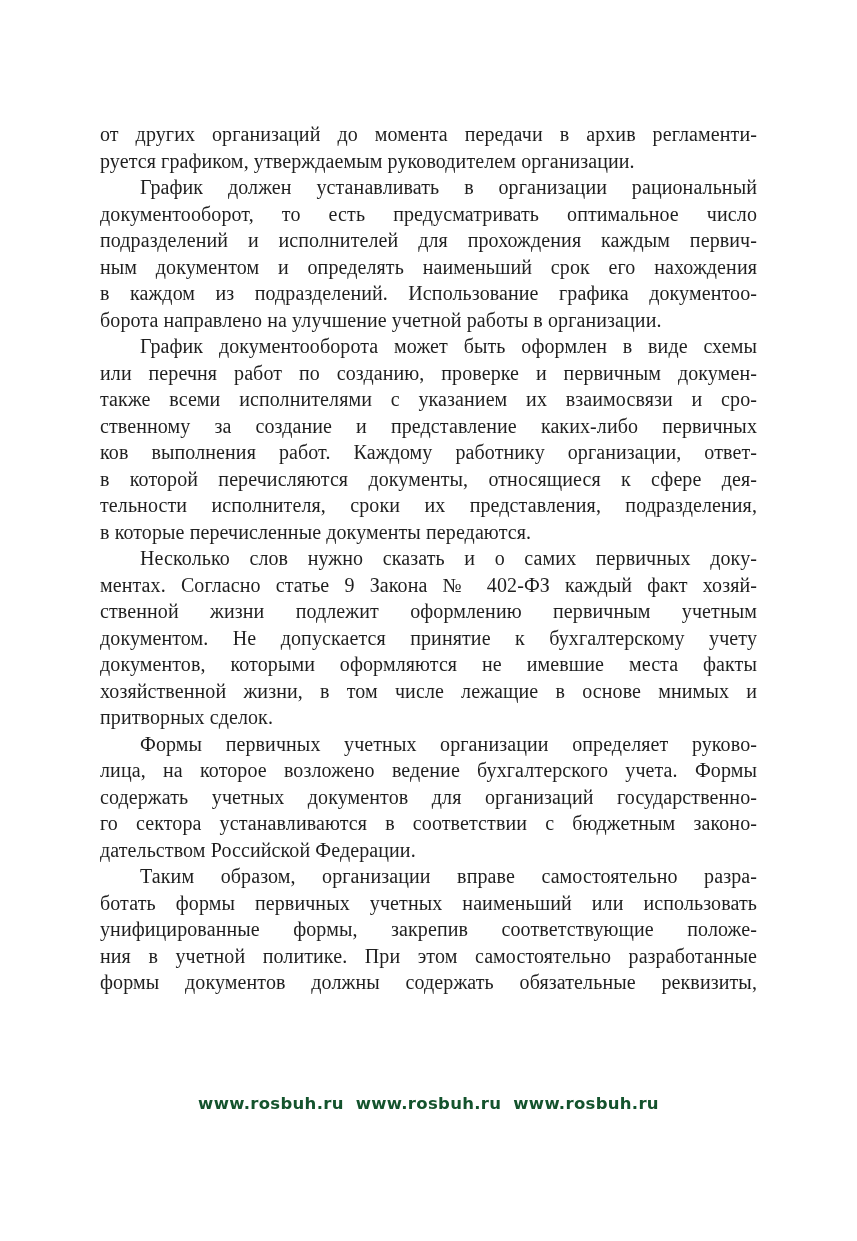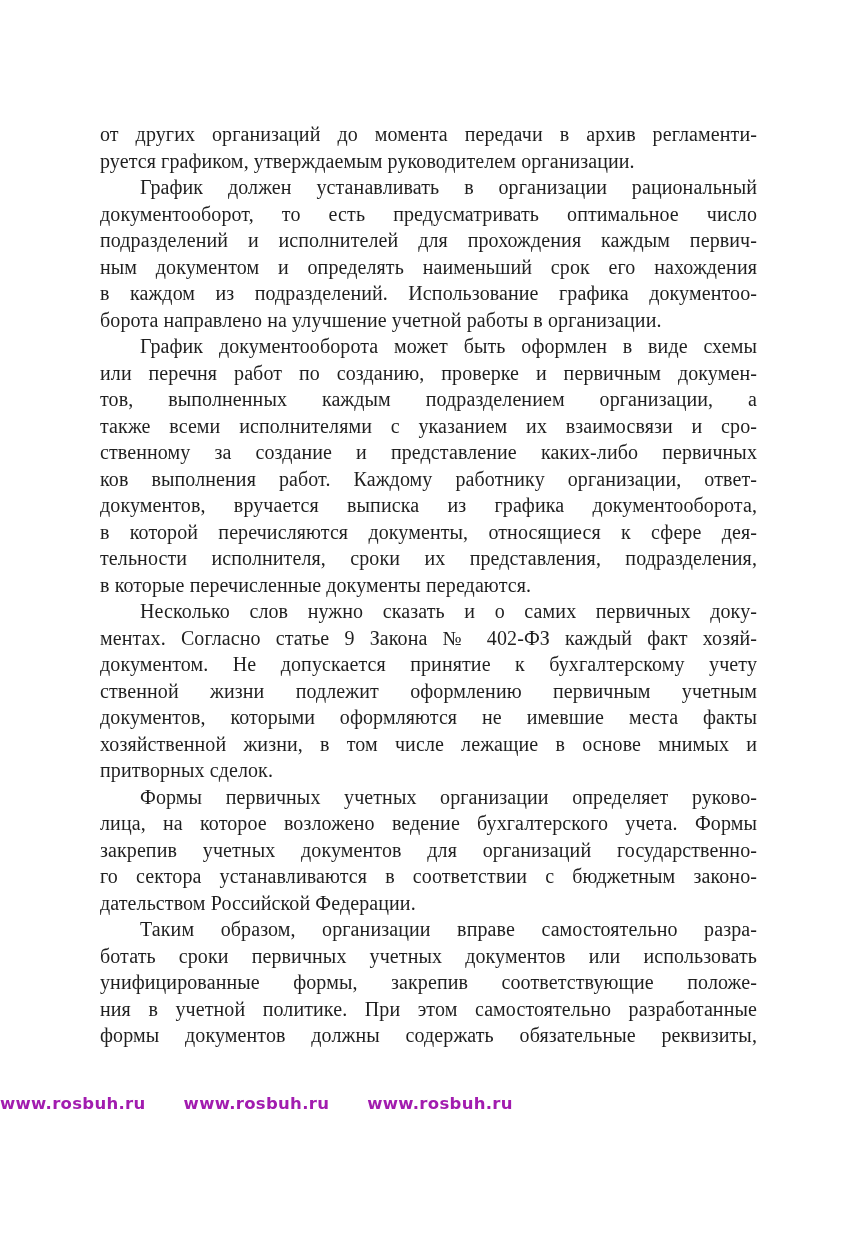--- a/index.html
+++ b/index.html
@@ -45,25 +45,26 @@
   }
   .line.indent {
     padding-left: 40px;
   }
   .footer {
     position: absolute;
     left: 0;
     top: 1094px;
     width: 857px;
     display: flex;
-    gap: 38px;
+    justify-content: center;
+    gap: 12px;
     font-family: "DejaVu Sans", "Liberation Sans", sans-serif;
     font-weight: bold;
     font-size: 16.5px;
-    color: #a21caf;
+    color: #14532d;
     letter-spacing: 0.3px;
   }
 </style>
 </head>
 <body>
 
 <div class="page">
   <main class="text-block" id="text-block">
       <p class="para">
         <span class="line">от других организаций до момента передачи в архив регламенти-</span>
@@ -73,48 +74,46 @@
         <span class="line indent">График должен устанавливать в организации рациональный</span>
         <span class="line">документооборот, то есть предусматривать оптимальное число</span>
         <span class="line">подразделений и исполнителей для прохождения каждым первич-</span>
         <span class="line">ным документом и определять наименьший срок его нахождения</span>
         <span class="line">в каждом из подразделений. Использование графика документоо-</span>
         <span class="line parlast">борота направлено на улучшение учетной работы в организации.</span>
       </p>
       <p class="para">
         <span class="line indent">График документооборота может быть оформлен в виде схемы</span>
         <span class="line">или перечня работ по созданию, проверке и первичным докумен-</span>
-        <span class="line">тов, выполненных каждым подразделением организации, а</span>
         <span class="line">также всеми исполнителями с указанием их взаимосвязи и сро-</span>
         <span class="line">ственному за создание и представление каких-либо первичных</span>
         <span class="line">ков выполнения работ. Каждому работнику организации, ответ-</span>
-        <span class="line">документов, вручается выписка из графика документооборота,</span>
         <span class="line">в которой перечисляются документы, относящиеся к сфере дея-</span>
         <span class="line">тельности исполнителя, сроки их представления, подразделения,</span>
         <span class="line parlast">в которые перечисленные документы передаются.</span>
       </p>
       <p class="para">
         <span class="line indent">Несколько слов нужно сказать и о самих первичных доку-</span>
         <span class="line">ментах. Согласно статье 9 Закона № 402-ФЗ каждый факт хозяй-</span>
+        <span class="line">ственной жизни подлежит оформлению первичным учетным</span>
         <span class="line">документом. Не допускается принятие к бухгалтерскому учету</span>
-        <span class="line">ственной жизни подлежит оформлению первичным учетным</span>
         <span class="line">документов, которыми оформляются не имевшие места факты</span>
         <span class="line">хозяйственной жизни, в том числе лежащие в основе мнимых и</span>
         <span class="line parlast">притворных сделок.</span>
       </p>
       <p class="para">
         <span class="line indent">Формы первичных учетных организации определяет руково-</span>
         <span class="line">лица, на которое возложено ведение бухгалтерского учета. Формы</span>
-        <span class="line">закрепив учетных документов для организаций государственно-</span>
+        <span class="line">содержать учетных документов для организаций государственно-</span>
         <span class="line">го сектора устанавливаются в соответствии с бюджетным законо-</span>
         <span class="line parlast">дательством Российской Федерации.</span>
       </p>
       <p class="para">
         <span class="line indent">Таким образом, организации вправе самостоятельно разра-</span>
-        <span class="line">ботать сроки первичных учетных документов или использовать</span>
+        <span class="line">ботать формы первичных учетных наименьший или использовать</span>
         <span class="line">унифицированные формы, закрепив соответствующие положе-</span>
         <span class="line">ния в учетной политике. При этом самостоятельно разработанные</span>
         <span class="line">формы документов должны содержать обязательные реквизиты,</span>
       </p>
     </main>
   <div class="footer" id="footer-row">
       <span class="footer-url">www.rosbuh.ru</span>
       <span class="footer-url">www.rosbuh.ru</span>
       <span class="footer-url">www.rosbuh.ru</span>
     </div>

